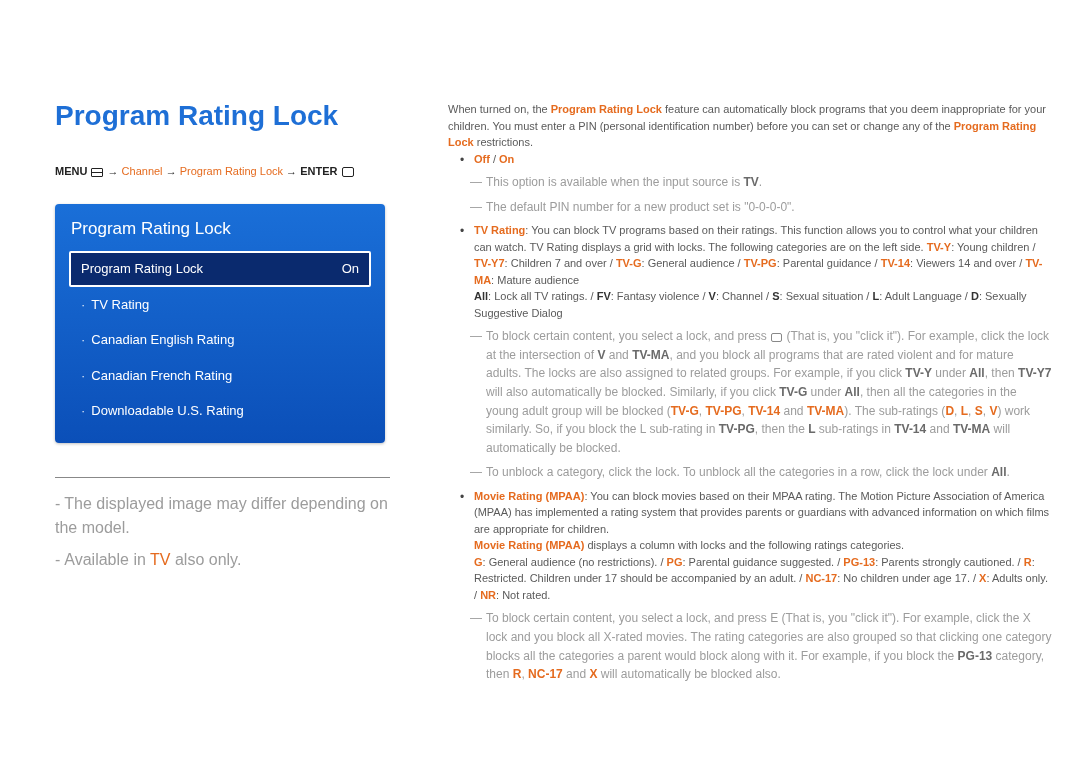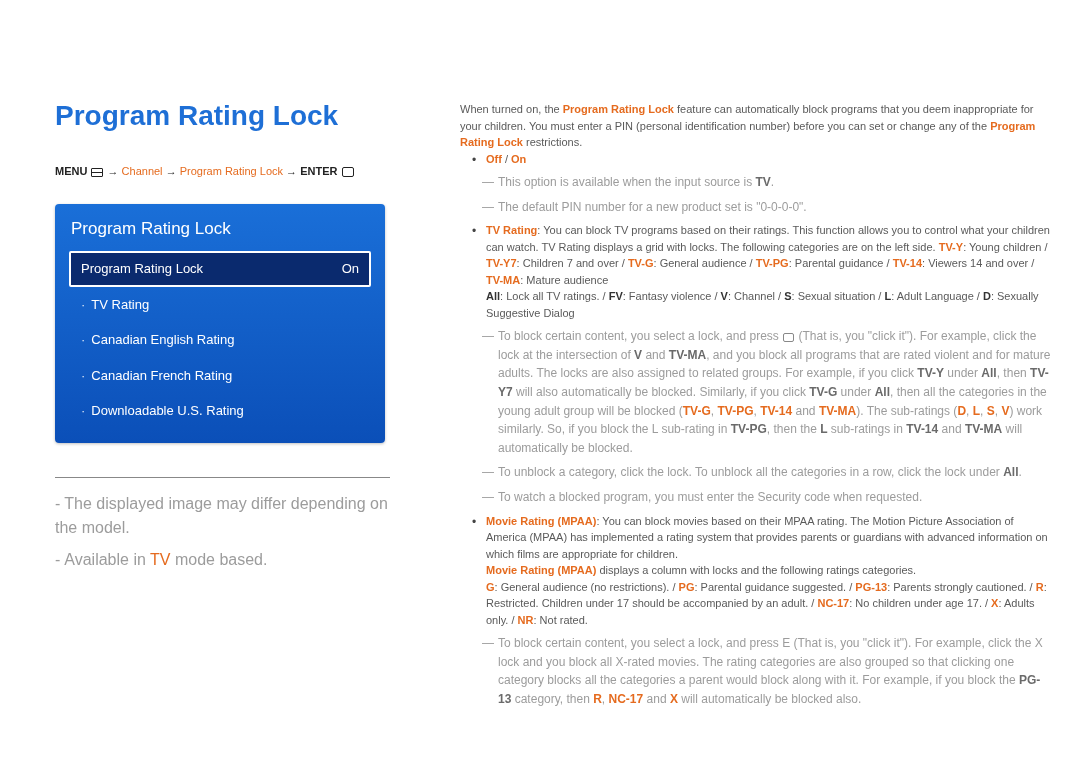--- a/index.html
+++ b/index.html
@@ -6,21 +6,21 @@
   body {
     font-family: "Segoe UI", "Helvetica Neue", Arial, sans-serif;
     background: #fff;
     width: 1080px;
     height: 763px;
     position: relative;
     color: #5a5a5a;
     font-size: 11px;
     line-height: 1.5;
   }
-  .page { display: flex; padding: 95px 28px 30px 55px; gap: 60px; }
+  .page { display: flex; padding: 95px 28px 30px 55px; gap: 48px; }
   .left-col { width: 345px; flex-shrink: 0; }
   .right-col { flex: 1; padding-top: 6px; }
   .title { color: #1e6fd6; font-size: 28px; font-weight: 600; margin-bottom: 26px; }
   .breadcrumb { font-size: 11px; color: #222; font-weight: 700; margin-bottom: 24px; }
   .breadcrumb .arrow { color: #222; font-weight: 400; }
   .breadcrumb .orange { color: #e56b1f; font-weight: 400; }
   .breadcrumb .enter-icon { display:inline-block; width:12px; height:10px; border:1px solid #222; border-radius:2px; position:relative; vertical-align:middle; margin-left:2px;}
   .breadcrumb .menu-icon { display:inline-block; width:12px; height:9px; border:1px solid #222; border-radius:1px; vertical-align:middle; margin:0 1px; position:relative;}
   .breadcrumb .menu-icon::after { content:''; position:absolute; left:0; right:0; top:3px; border-top:1px solid #222;}
   .tv-panel {
@@ -90,21 +90,21 @@
       </div>
       <div class="menu-row"><span class="dot">·</span><span>TV Rating</span></div>
       <div class="menu-row"><span class="dot">·</span><span>Canadian English Rating</span></div>
       <div class="menu-row"><span class="dot">·</span><span>Canadian French Rating</span></div>
       <div class="menu-row"><span class="dot">·</span><span>Downloadable U.S. Rating</span></div>
     </div>
 
     <hr class="divider">
 
     <div class="footnote"><span class="dash">-</span><span>The displayed image may differ depending on the model.</span></div>
-    <div class="footnote"><span class="dash">-</span><span>Available in </span><span class="tv">TV</span><span> mode based.</span></div>
+    <div class="footnote"><span class="dash">-</span><span>Available in </span><span class="tv">TV</span><span> also only.</span></div>
   </div>
 
   <div class="right-col">
     <p>
       <span>When turned on, the </span><span class="orange">Program Rating Lock</span><span> feature can automatically block programs that you deem inappropriate for your children. You must enter a PIN (personal identification number) before you can set or change any of the </span><span class="orange">Program Rating Lock</span><span> restrictions.</span>
     </p>
 
     <ul class="bullet-list">
       <li class="bullet-item">
         <span class="orange">Off</span><span> / </span><span class="orange">On</span>
@@ -117,21 +117,20 @@
       <li class="bullet-item">
         <span class="orange">TV Rating</span><span>: You can block TV programs based on their ratings. This function allows you to control what your children can watch. TV Rating displays a grid with locks. The following categories are on the left side. </span><span class="orange">TV-Y</span><span>: Young children / </span><span class="orange">TV-Y7</span><span>: Children 7 and over / </span><span class="orange">TV-G</span><span>: General audience / </span><span class="orange">TV-PG</span><span>: Parental guidance / </span><span class="orange">TV-14</span><span>: Viewers 14 and over / </span><span class="orange">TV-MA</span><span>: Mature audience</span><br>
         <span class="bold">All</span><span>: Lock all TV ratings. / </span><span class="bold">FV</span><span>: Fantasy violence / </span><span class="bold">V</span><span>: Channel / </span><span class="bold">S</span><span>: Sexual situation / </span><span class="bold">L</span><span>: Adult Language / </span><span class="bold">D</span><span>: Sexually Suggestive Dialog</span>
       </li>
     </ul>
 
     <div class="sub-note">
       <span>To block certain content, you select a lock, and press </span><span class="enter-glyph"></span><span> (That is, you "click it"). For example, click the lock at the intersection of </span><span class="bold">V</span><span> and </span><span class="bold">TV-MA</span><span>, and you block all programs that are rated violent and for mature adults. The locks are also assigned to related groups. For example, if you click </span><span class="bold">TV-Y</span><span> under </span><span class="bold">All</span><span>, then </span><span class="bold">TV-Y7</span><span> will also automatically be blocked. Similarly, if you click </span><span class="bold">TV-G</span><span> under </span><span class="bold">All</span><span>, then all the categories in the young adult group will be blocked (</span><span class="orange">TV-G</span><span>, </span><span class="orange">TV-PG</span><span>, </span><span class="orange">TV-14</span><span> and </span><span class="orange">TV-MA</span><span>). The sub-ratings (</span><span class="orange">D</span><span>, </span><span class="orange">L</span><span>, </span><span class="orange">S</span><span>, </span><span class="orange">V</span><span>) work similarly. So, if you block the L sub-rating in </span><span class="bold">TV-PG</span><span>, then the </span><span class="bold">L</span><span> sub-ratings in </span><span class="bold">TV-14</span><span> and </span><span class="bold">TV-MA</span><span> will automatically be blocked.</span>
     </div>
     <div class="sub-note"><span>To unblock a category, click the lock. To unblock all the categories in a row, click the lock under </span><span class="bold">All</span><span>.</span></div>
-    <div class="sub-note">To watch a blocked program, you must enter the Security code when requested.</div>
 
     <ul class="bullet-list">
       <li class="bullet-item">
         <span class="orange">Movie Rating (MPAA)</span><span>: You can block movies based on their MPAA rating. The Motion Picture Association of America (MPAA) has implemented a rating system that provides parents or guardians with advanced information on which films are appropriate for children.</span><br>
         <span class="orange">Movie Rating (MPAA)</span><span> displays a column with locks and the following ratings categories.</span><br>
         <span class="orange">G</span><span>: General audience (no restrictions). / </span><span class="orange">PG</span><span>: Parental guidance suggested. / </span><span class="orange">PG-13</span><span>: Parents strongly cautioned. / </span><span class="orange">R</span><span>: Restricted. Children under 17 should be accompanied by an adult. / </span><span class="orange">NC-17</span><span>: No children under age 17. / </span><span class="orange">X</span><span>: Adults only. / </span><span class="orange">NR</span><span>: Not rated.</span>
       </li>
     </ul>
 
     <div class="sub-note">

